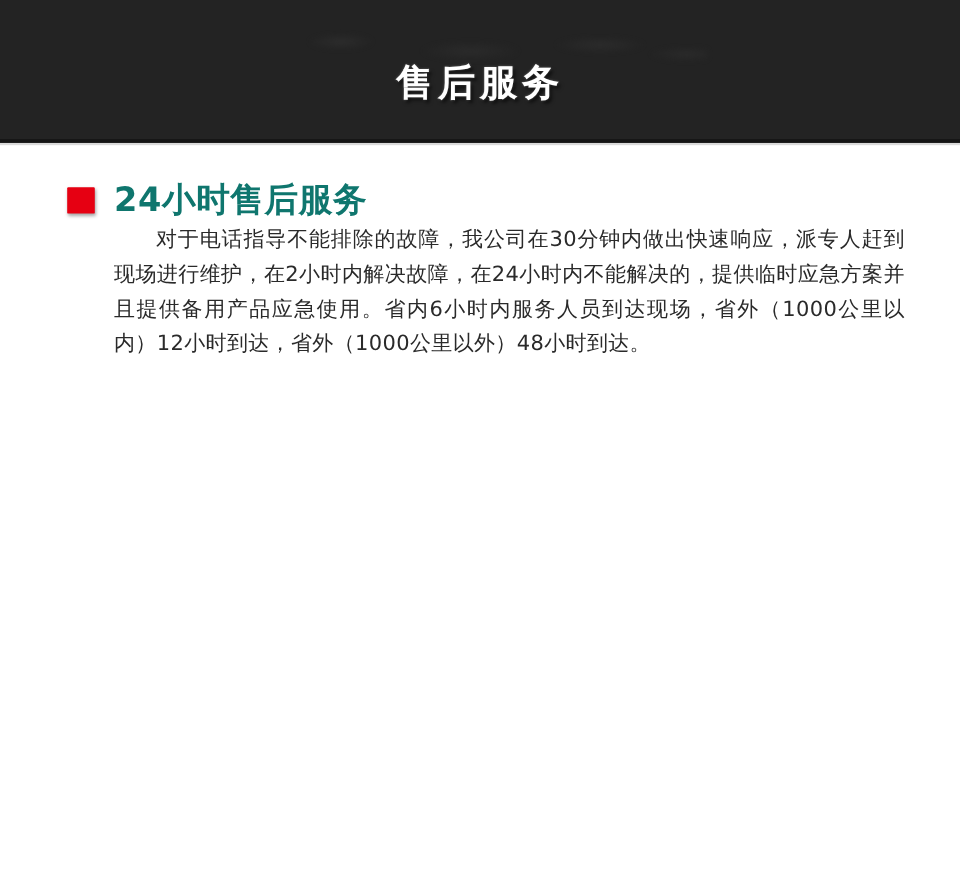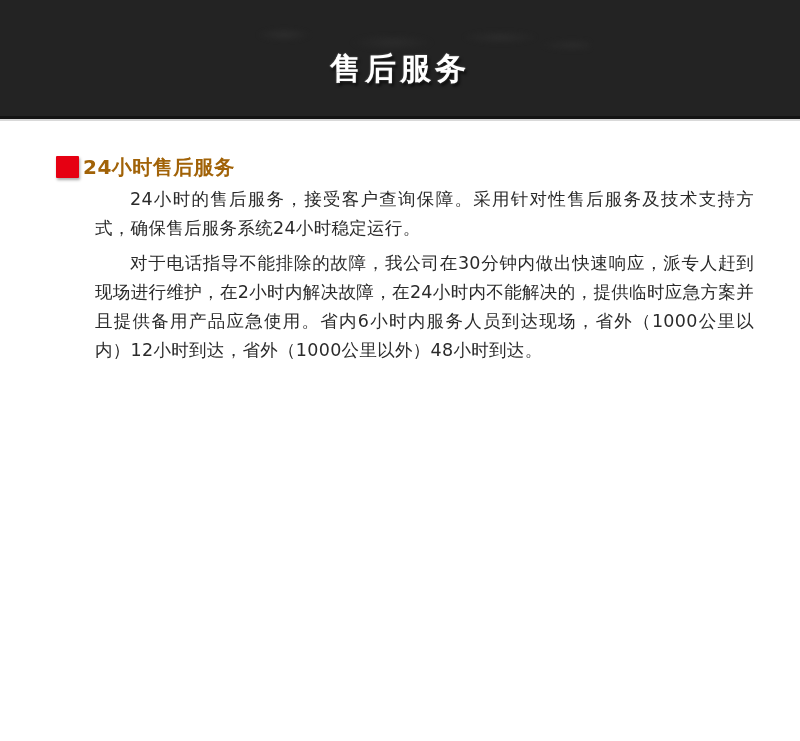--- a/index.html
+++ b/index.html
@@ -68,25 +68,25 @@
   }
   .bullet {
     width: 23px;
     height: 22px;
     background: #e60012;
     border-radius: 1px;
     box-shadow: 1px 2px 3px rgba(0,0,0,0.35);
     flex: 0 0 auto;
   }
   .section-title {
-    margin-left: 4px;
-    font-size: 20px;
+    margin-left: 16px;
+    font-size: 28px;
     line-height: 26px;
     font-weight: bold;
-    color: #a16207;
+    color: #0f766e;
     letter-spacing: 0.5px;
   }
   .section-paragraph {
     margin: 5px 0 0 39px;
     font-size: 17.5px;
     line-height: 29px;
     color: #2a2a2a;
     text-indent: 2em;
     text-align: justify;
     letter-spacing: 0.3px;
@@ -103,21 +103,20 @@
   </div>
   <div class="banner-edge"></div>
 
   <div class="content">
 
     <div class="section">
       <div class="section-header">
         <div class="bullet"></div>
         <div class="section-title">24小时售后服务</div>
       </div>
-      <p class="section-paragraph">24小时的售后服务，接受客户查询保障。采用针对性售后服务及技术支持方式，确保售后服务系统24小时稳定运行。</p>
     </div>
 
 
     <div class="section">
       <p class="section-paragraph">对于电话指导不能排除的故障，我公司在30分钟内做出快速响应，派专人赶到现场进行维护，在2小时内解决故障，在24小时内不能解决的，提供临时应急方案并且提供备用产品应急使用。省内6小时内服务人员到达现场，省外（1000公里以内）12小时到达，省外（1000公里以外）48小时到达。</p>
     </div>
 
     <div class="section">
     </div>
 

